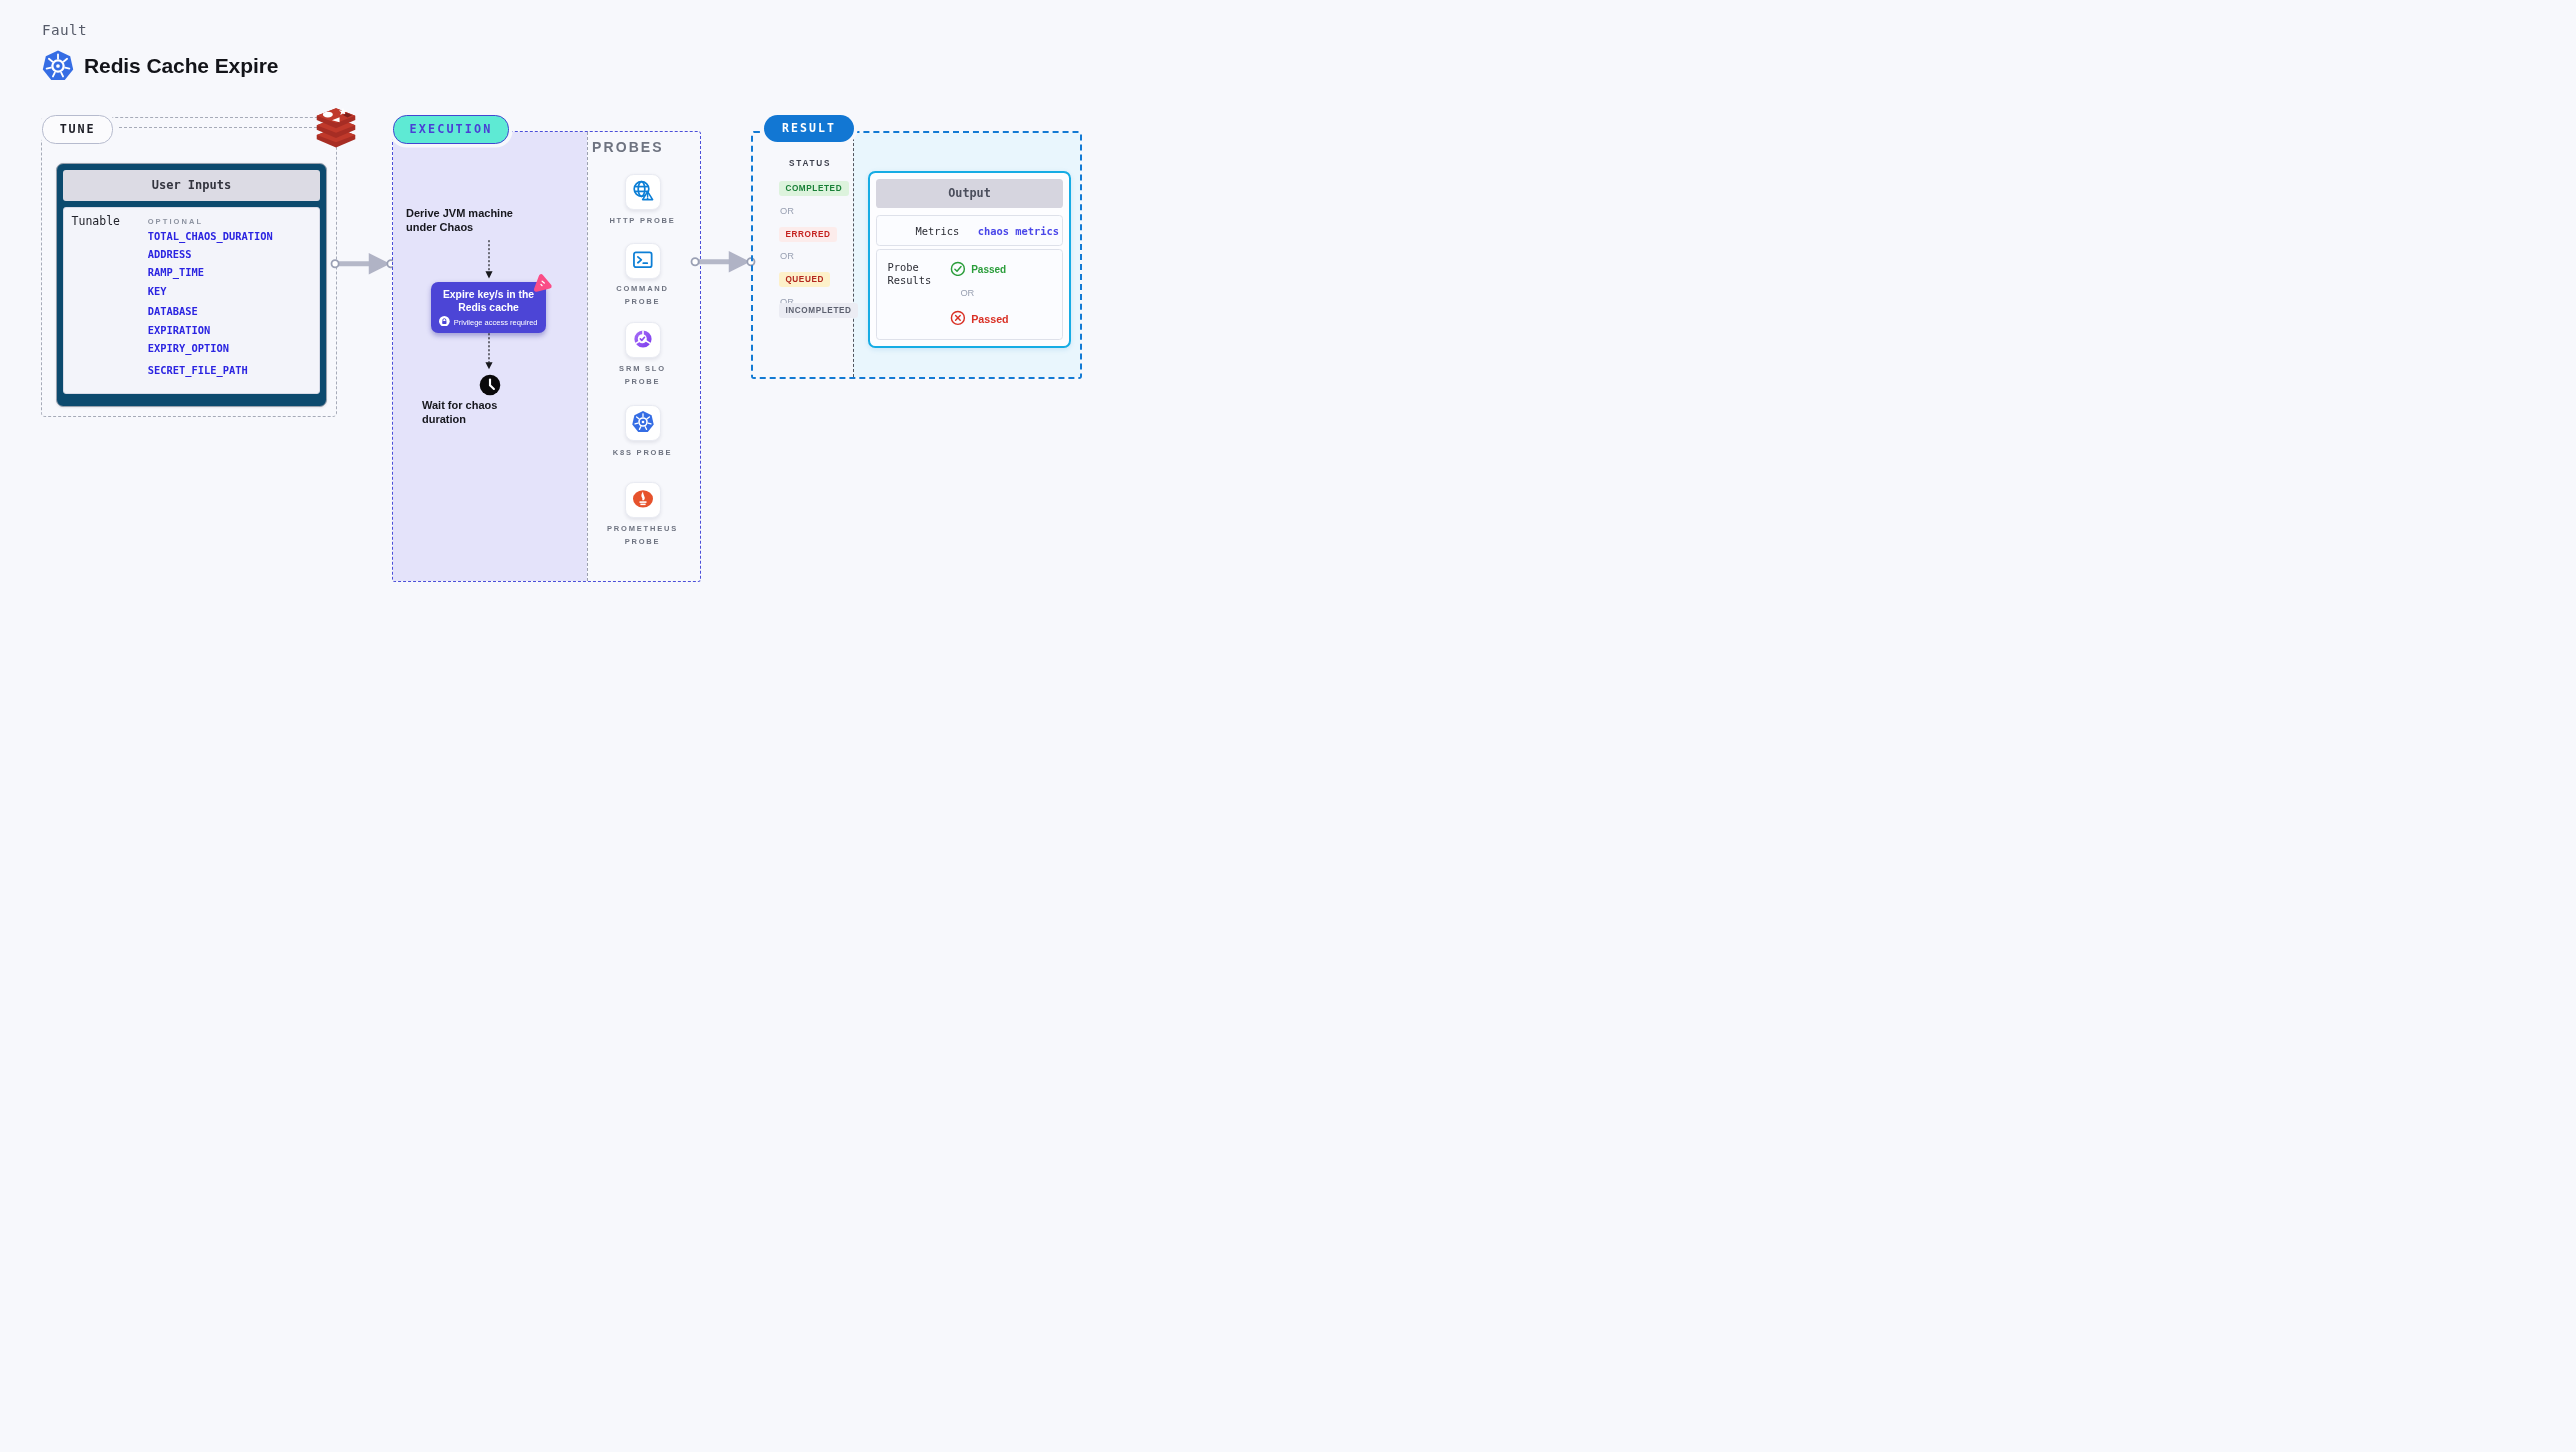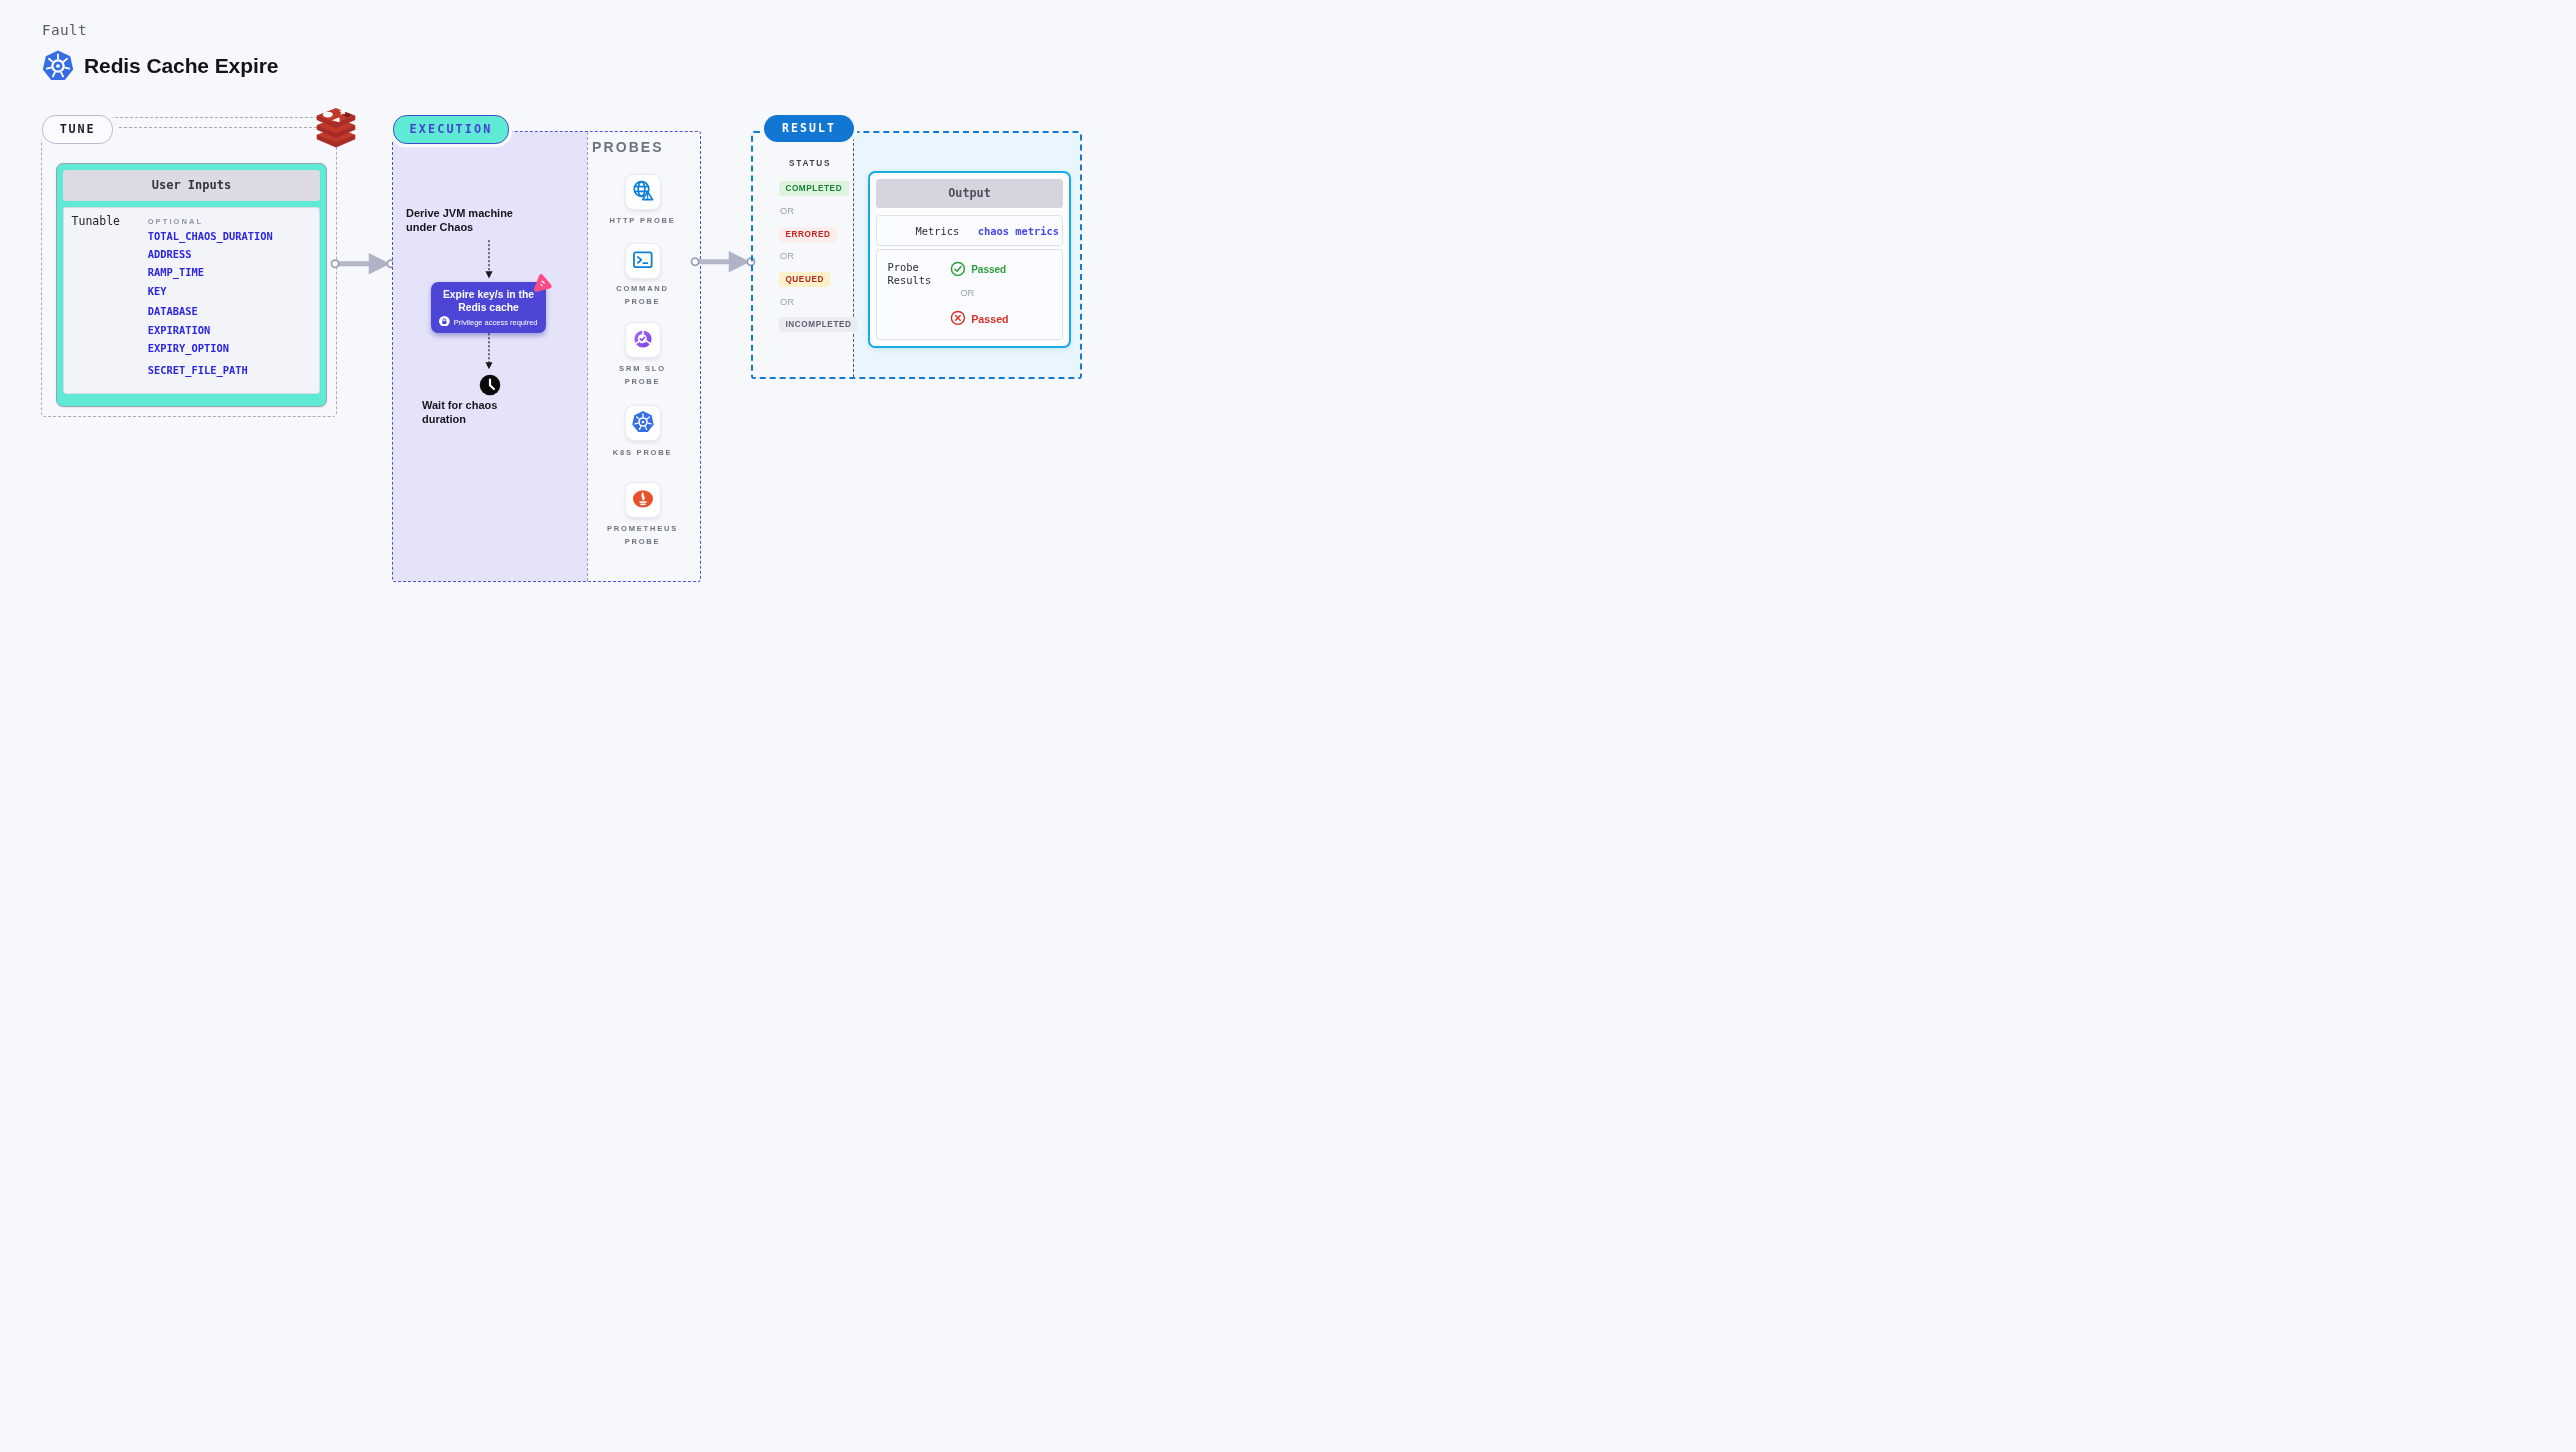--- a/index.html
+++ b/index.html
@@ -20,21 +20,21 @@
              font-size:11.8px;color:#1e1f27;}
   .exec-pill{left:393px;top:115px;width:114px;height:26.5px;background:#5eead4;border:1.8px solid #4246d1;
              font-size:11.8px;color:#4a3fd5;letter-spacing:2.1px;}
   .result-pill{left:764px;top:115px;width:90px;height:26.5px;background:#1277d3;border:none;
              font-size:11.5px;color:#ffffff;letter-spacing:2.1px;}
 
   
   .tune-box{left:41px;top:117px;width:294px;height:298px;border:1.4px dashed #a6abb8;border-radius:4.3px;}
   .tune-link{left:119px;top:127px;width:198px;border-top:1.8px dashed #a6abb8;}
   .redis-icon{left:315px;top:106px;width:42px;height:43px;}
-  .ui-card{left:56px;top:163px;width:269px;height:242px;background:#5eead4;border:1.4px solid #99a1ad;
+  .ui-card{left:56px;top:163px;width:269px;height:242px;background:#0c4a6e;border:1.4px solid #99a1ad;
            border-radius:7.2px;box-shadow:0 0.7px 2.1px rgba(25,28,45,.08);}
   .ui-header{left:5.7px;top:5.7px;right:5.7px;height:31px;background:#dcdbe4;border-radius:2.9px;
              line-height:31px;text-align:center;font-weight:bold;font-size:12px;color:#34353f;}
   .ui-panel{left:5.7px;top:43px;right:5.7px;bottom:12px;background:#f3f4fa;border:0.7px solid #d8dbe7;border-radius:2.9px;}
   .tunable-label{left:7.9px;top:6.4px;font-size:11.5px;color:#23242c;}
   .optional-label{left:84px;top:9.3px;font-size:7.5px;font-weight:bold;letter-spacing:2.1px;color:#8d93a1;}
   .param{left:84px;font-size:10.4px;font-weight:bold;color:#2b24e1;cursor:pointer;}
   .p0{top:21.5px}.p1{top:40px}.p2{top:58px}.p3{top:77px}.p4{top:97px}.p5{top:116px}.p6{top:134px}.p7{top:156px}
 
   
@@ -70,21 +70,21 @@
   
   .result-box{left:751px;top:131px;width:327px;height:244px;border:2.1px dashed #137ad3;border-radius:2.9px;}
   .result-blue{position:absolute;left:100px;top:0;right:0;bottom:0;background:#e9f6fd;}
   .result-divider{position:absolute;left:100px;top:0;bottom:0;border-left:1.4px dashed #53565f;}
   .status-heading{left:779px;top:159px;font-size:8.2px;font-weight:bold;letter-spacing:1.8px;color:#3b3e4b;padding-left:10px;}
   .badge{left:779px;padding:2.9px 6.4px;border-radius:2.9px;font-size:8.2px;font-weight:bold;letter-spacing:0.6px;}
   .tone-green{background:#ddf3dd;color:#1a8038;}
   .tone-red{background:#fceceb;color:#c5221f;}
   .tone-yellow{background:#fdf1ca;color:#b3261e;}
   .tone-gray{background:#ebecf3;color:#5d6170;}
-  .bg0{top:181px}.bg1{top:227px}.bg2{top:272px}.bg3{top:317px}
+  .bg0{top:181px}.bg1{top:227px}.bg2{top:272px}.bg3{top:303px}
   .or-status{left:780px;font-size:9.3px;font-weight:500;color:#99a0b2;}
   .or0{top:206px}.or1{top:251px}.or2{top:297px}
 
   .output-box{left:868px;top:171px;width:199px;height:173px;background:#fdfdff;border:2.1px solid #16ace4;
               border-radius:7.2px;box-shadow:0 1.4px 5.7px rgba(20,120,200,.12);}
   .output-header{left:6.4px;top:6.4px;right:6.4px;height:29px;background:#d6d5df;border-radius:3.6px;line-height:29px;
                  text-align:center;font-weight:bold;font-size:11.8px;color:#4b4e5c;}
   .metrics-row{left:6.4px;top:42px;right:6.4px;height:29px;border:0.7px solid #dee1ea;background:#fbfcff;
                border-radius:3.6px;display:flex;align-items:center;padding-left:28px;}
   .metrics-label{margin-left:10px;font-size:10.4px;color:#2b2c34;}

